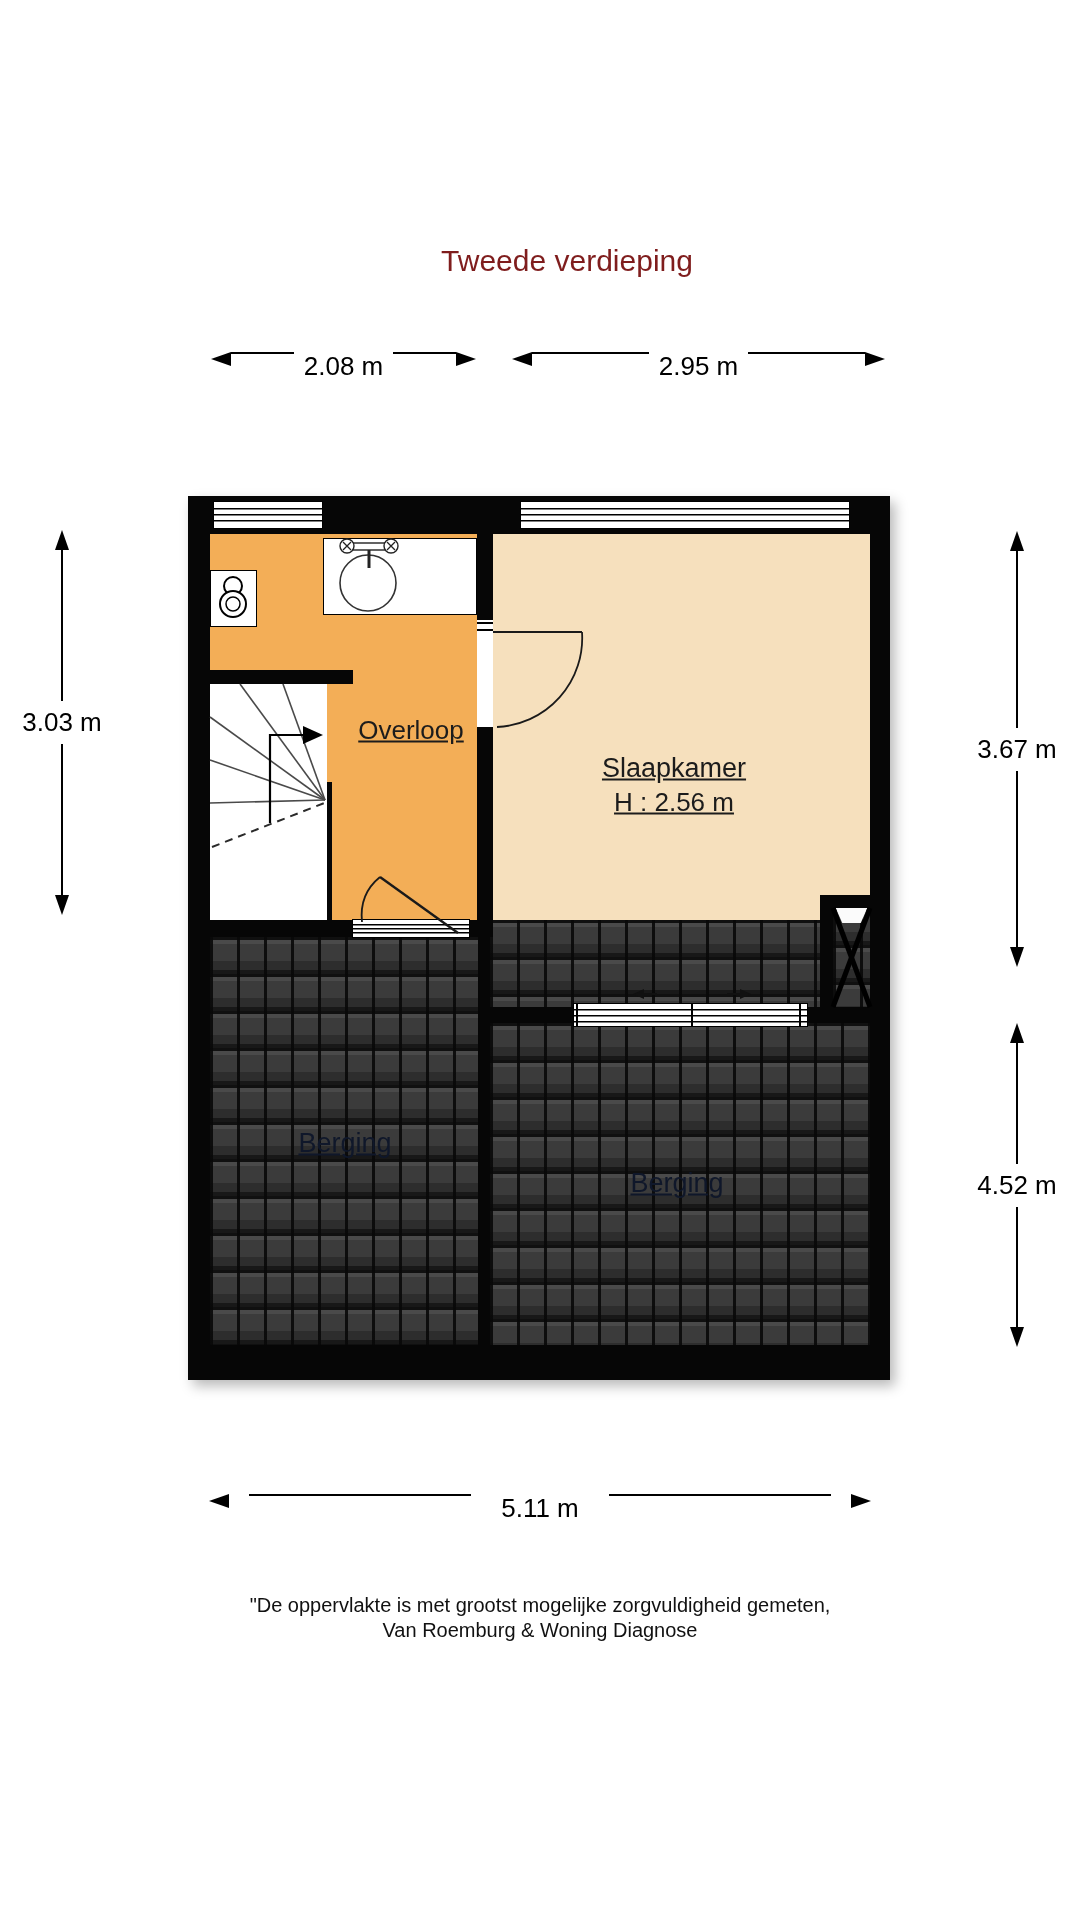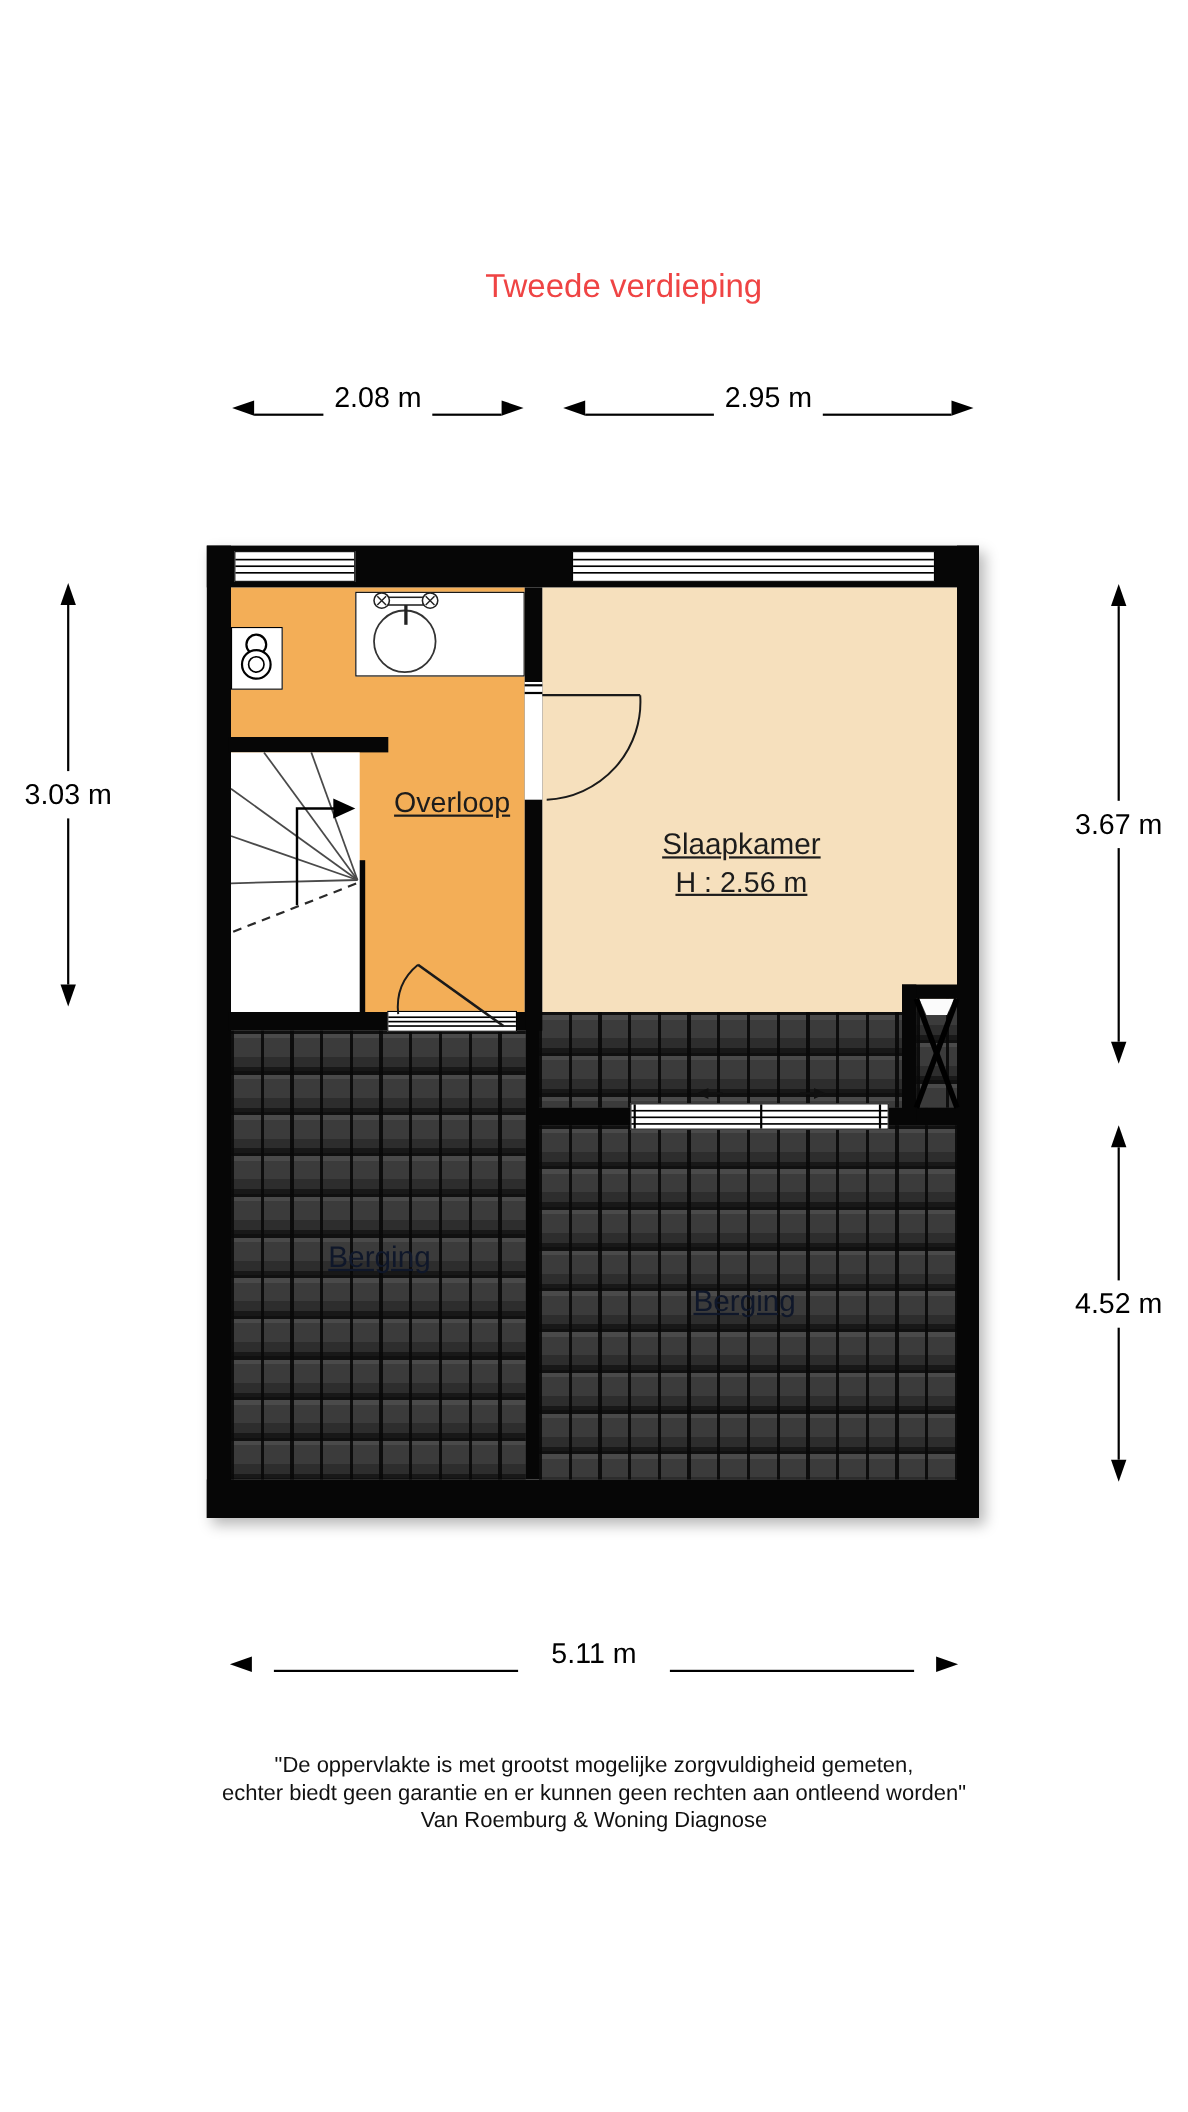--- a/index.html
+++ b/index.html
@@ -1,27 +1,27 @@
 <!DOCTYPE html>
 <html style="--c-landing: #F3AE57; --c-bedroom: #F6E0BD; --c-wall: #060606; --c-text: #1a1a1a;"><head>
 <meta charset="utf-8">
 <style>
   :root{
     --c-landing:#F3AE57; --c-bedroom:#F6E0BD; --c-wall:#060606; --c-text:#1a1a1a;
   }
   html,body{margin:0;padding:0;}
   body{width:1080px;height:1920px;background:#fff;font-family:"Liberation Sans",sans-serif;position:relative;overflow:hidden;color:var(--c-text);}
   
-  .title{position:absolute;left:567px;top:244px;transform:translateX(-50%);font-size:30px;color:#ef4444;white-space:nowrap;}
+  .title{position:absolute;left:567px;top:244px;transform:translateX(-50%);font-size:30px;color:#7f1d1d;white-space:nowrap;}
   .room-label{position:absolute;transform:translate(-50%,-50%);font-size:27px;color:#1c1c1c;white-space:nowrap;text-decoration:underline;}
   .room-label.small{font-size:26px;}
   .berging-label{color:#0f172a;}
   .disclaimer{position:absolute;left:50%;top:1593px;transform:translateX(-50%);text-align:center;font-size:20px;line-height:25px;color:#111;white-space:nowrap;}
   
-  .hdim{position:absolute;display:flex;align-items:flex-end;height:26px;}
+  .hdim{position:absolute;display:flex;align-items:flex-start;height:26px;}
   .hdim .line{flex:1;height:2px;background:#000;}
   .hdim .dlabel{font-size:26px;color:#000;margin:0 10px;white-space:nowrap;position:relative;top:-1px;}
   .ah-l{width:0;height:0;border-top:7px solid transparent;border-bottom:7px solid transparent;border-right:20px solid #000;}
   .ah-r{width:0;height:0;border-top:7px solid transparent;border-bottom:7px solid transparent;border-left:20px solid #000;}
   .vdim{position:absolute;display:flex;flex-direction:column;align-items:center;width:100px;}
   .vdim .line{flex:1;width:2px;background:#000;}
   .vdim .dlabel{font-size:26px;color:#000;margin:6px 0;white-space:nowrap;}
   .ah-u{width:0;height:0;border-left:7px solid transparent;border-right:7px solid transparent;border-bottom:20px solid #000;}
   .ah-d{width:0;height:0;border-left:7px solid transparent;border-right:7px solid transparent;border-top:20px solid #000;}
   
@@ -187,15 +187,14 @@
 
   <div class="room-label" style="left:223px;top:234px;font-size:26px;">Overloop</div>
   <div class="room-label" style="left:486px;top:272px;">Slaapkamer</div>
   <div class="room-label small" style="left:486px;top:306px;">H : 2.56 m</div>
   <div class="room-label berging-label" style="left:157px;top:647px;">Berging</div>
   <div class="room-label berging-label" style="left:489px;top:687px;">Berging</div>
 </div>
 
 <div class="disclaimer">
   <div>"De oppervlakte is met grootst mogelijke zorgvuldigheid gemeten,</div>
-  <div>echter biedt geen garantie en er kunnen geen rechten aan ontleend worden"</div>
   <div>Van Roemburg &amp; Woning Diagnose</div>
 </div>
 
 </body></html>

